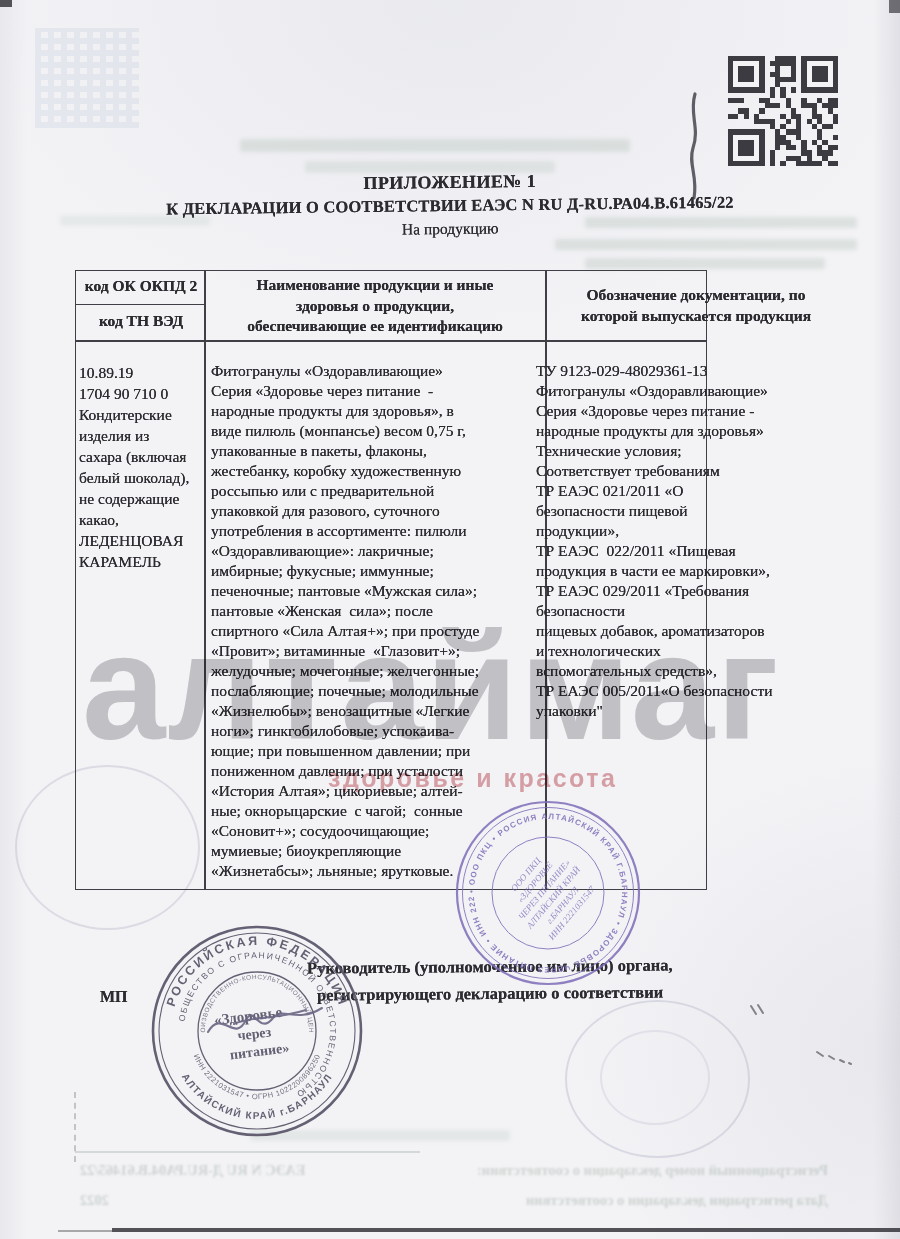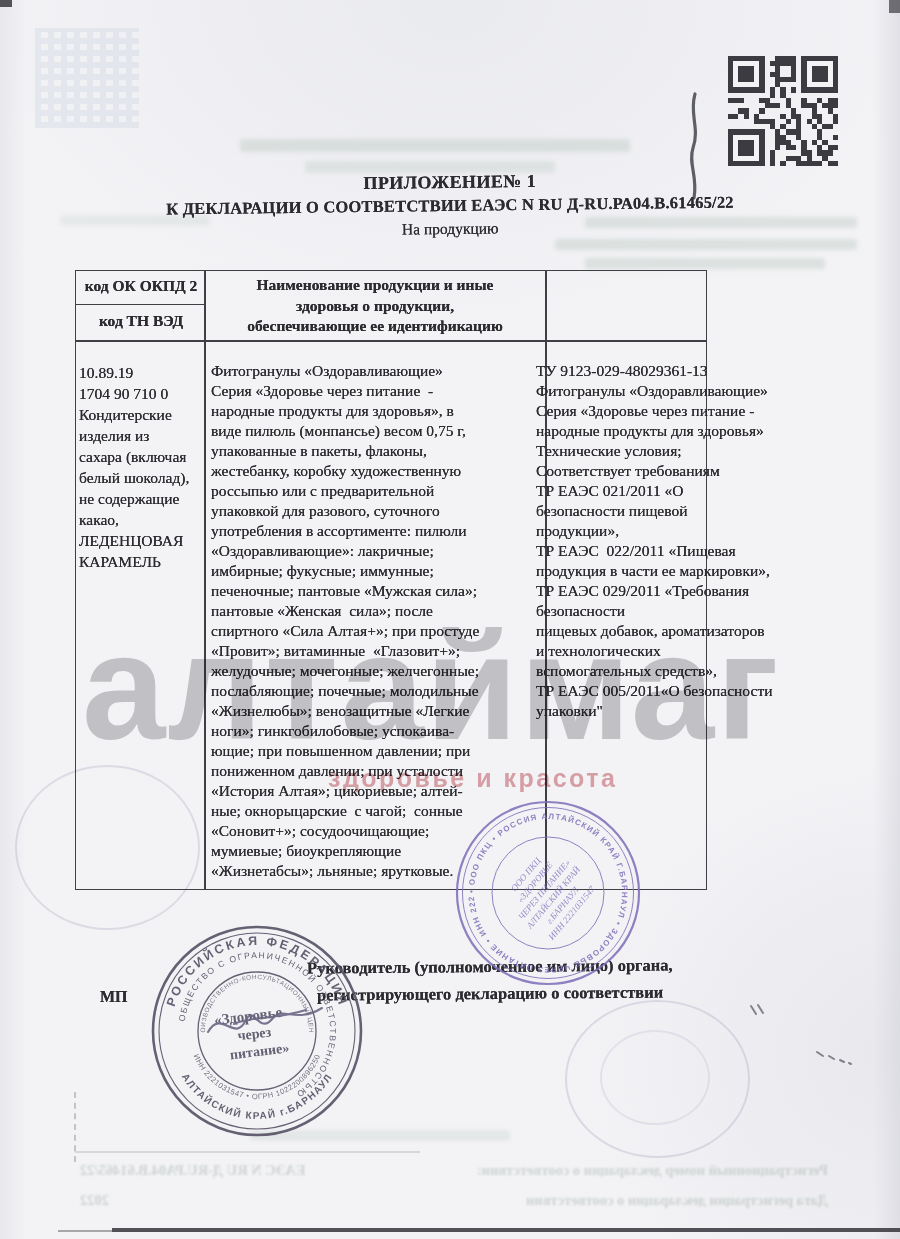--- a/index.html
+++ b/index.html
@@ -244,20 +244,22 @@
   <div class="abs z-print tbl">
     <div class="tl v1"></div>
     <div class="tl v2"></div>
     <div class="tl hh"></div>
     <div class="tl hc1"></div>
     <div class="hcell c1t ink">код ОК ОКПД 2</div>
     <div class="hcell c1b ink">код ТН ВЭД</div>
     <div class="hcell c2h ink pre">Наименование продукции и иные
 здоровья о продукции,
 обеспечивающие ее идентификацию</div>
+    <div class="hcell c3h ink pre">Обозначение документации, по
+которой выпускается продукция</div>
   </div>
   <div class="abs z-print body-cell codes ink pre">10.89.19
 1704 90 710 0
 Кондитерские
 изделия из
 сахара (включая
 белый шоколад),
 не содержащие
 какао,
 ЛЕДЕНЦОВАЯ

